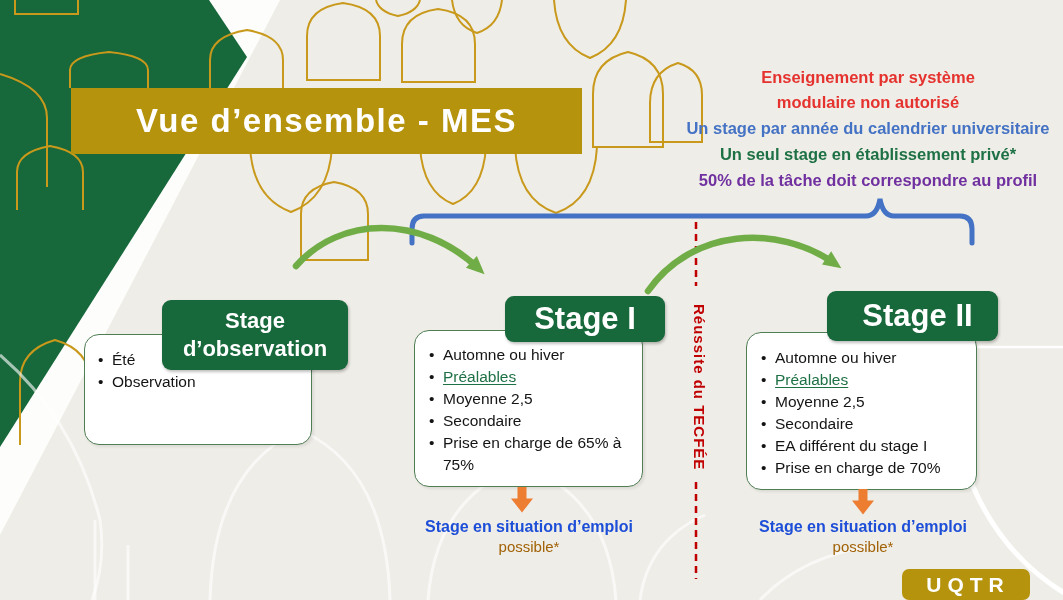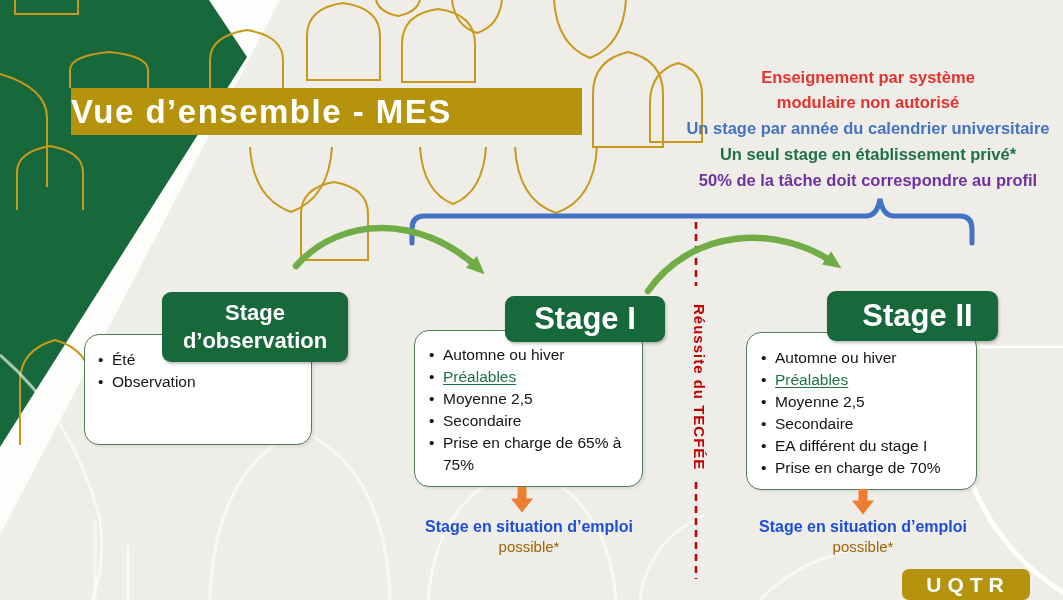--- a/index.html
+++ b/index.html
@@ -6,41 +6,41 @@
   .slide {
     position:relative; width:1063px; height:600px; overflow:hidden;
     background:#EFEDE7;
     font-family:"Liberation Sans", sans-serif;
   }
   svg.decor, svg.connectors { position:absolute; left:0; top:0; width:1063px; height:600px; }
   svg.decor { z-index:0; }
   svg.connectors { z-index:5; pointer-events:none; }
 
   .title-banner {
-    position:absolute; left:71px; top:88px; width:511px; height:47px;
+    position:absolute; left:71px; top:88px; width:511px; height:66px;
     background:#B5930D; z-index:2;
-    display:flex; align-items:center; 
+    display:flex; align-items:center; justify-content:center;
   }
   .title-banner span {
     color:#fff; font-size:33px; font-weight:bold; letter-spacing:1.5px; white-space:nowrap;
   }
 
   .note { position:absolute; left:648px; width:440px; text-align:center; z-index:2;
           font-size:16.5px; font-weight:600; line-height:22px; white-space:nowrap; }
   .note.red    { color:#E5322E; }
   .note.blue   { color:#4472C4; }
   .note.green  { color:#1E7145; }
   .note.purple { color:#7030A0; }
 
   .hdr {
     position:absolute; background:#17683B; color:#fff; border-radius:9px; z-index:4;
     display:flex; flex-direction:column; align-items:center; justify-content:center;
     text-align:center; box-shadow:1px 2px 3px rgba(0,0,0,.25);
   }
-  .hdr-obs   { left:162px; top:292px; width:186px; height:70px; font-size:22px; font-weight:600; line-height:28px; }
+  .hdr-obs   { left:162px; top:300px; width:186px; height:70px; font-size:22px; font-weight:600; line-height:28px; }
   .hdr-s1    { left:505px; top:296px; width:160px; height:46px; font-size:31px; font-weight:600;text-align:center; }
   .hdr-s2    { left:827px; top:291px; width:161px; height:50px; font-size:31px; font-weight:600;padding-left:10px; }
 
   .listbox {
     position:absolute; background:#ffffff; border:1.5px solid #4F7D54; border-radius:15px;
     box-sizing:border-box; z-index:3; box-shadow:2px 2px 3px rgba(0,0,0,.08);
   }
   .box-obs { left:84px;  top:334px; width:228px; height:111px; padding:14px 10px 0 13px; }
   .box-s1  { left:414px; top:330px; width:229px; height:157px; padding:13px 10px 0 14px; }
   .box-s2  { left:746px; top:332px; width:231px; height:158px; padding:14px 10px 0 14px; }

